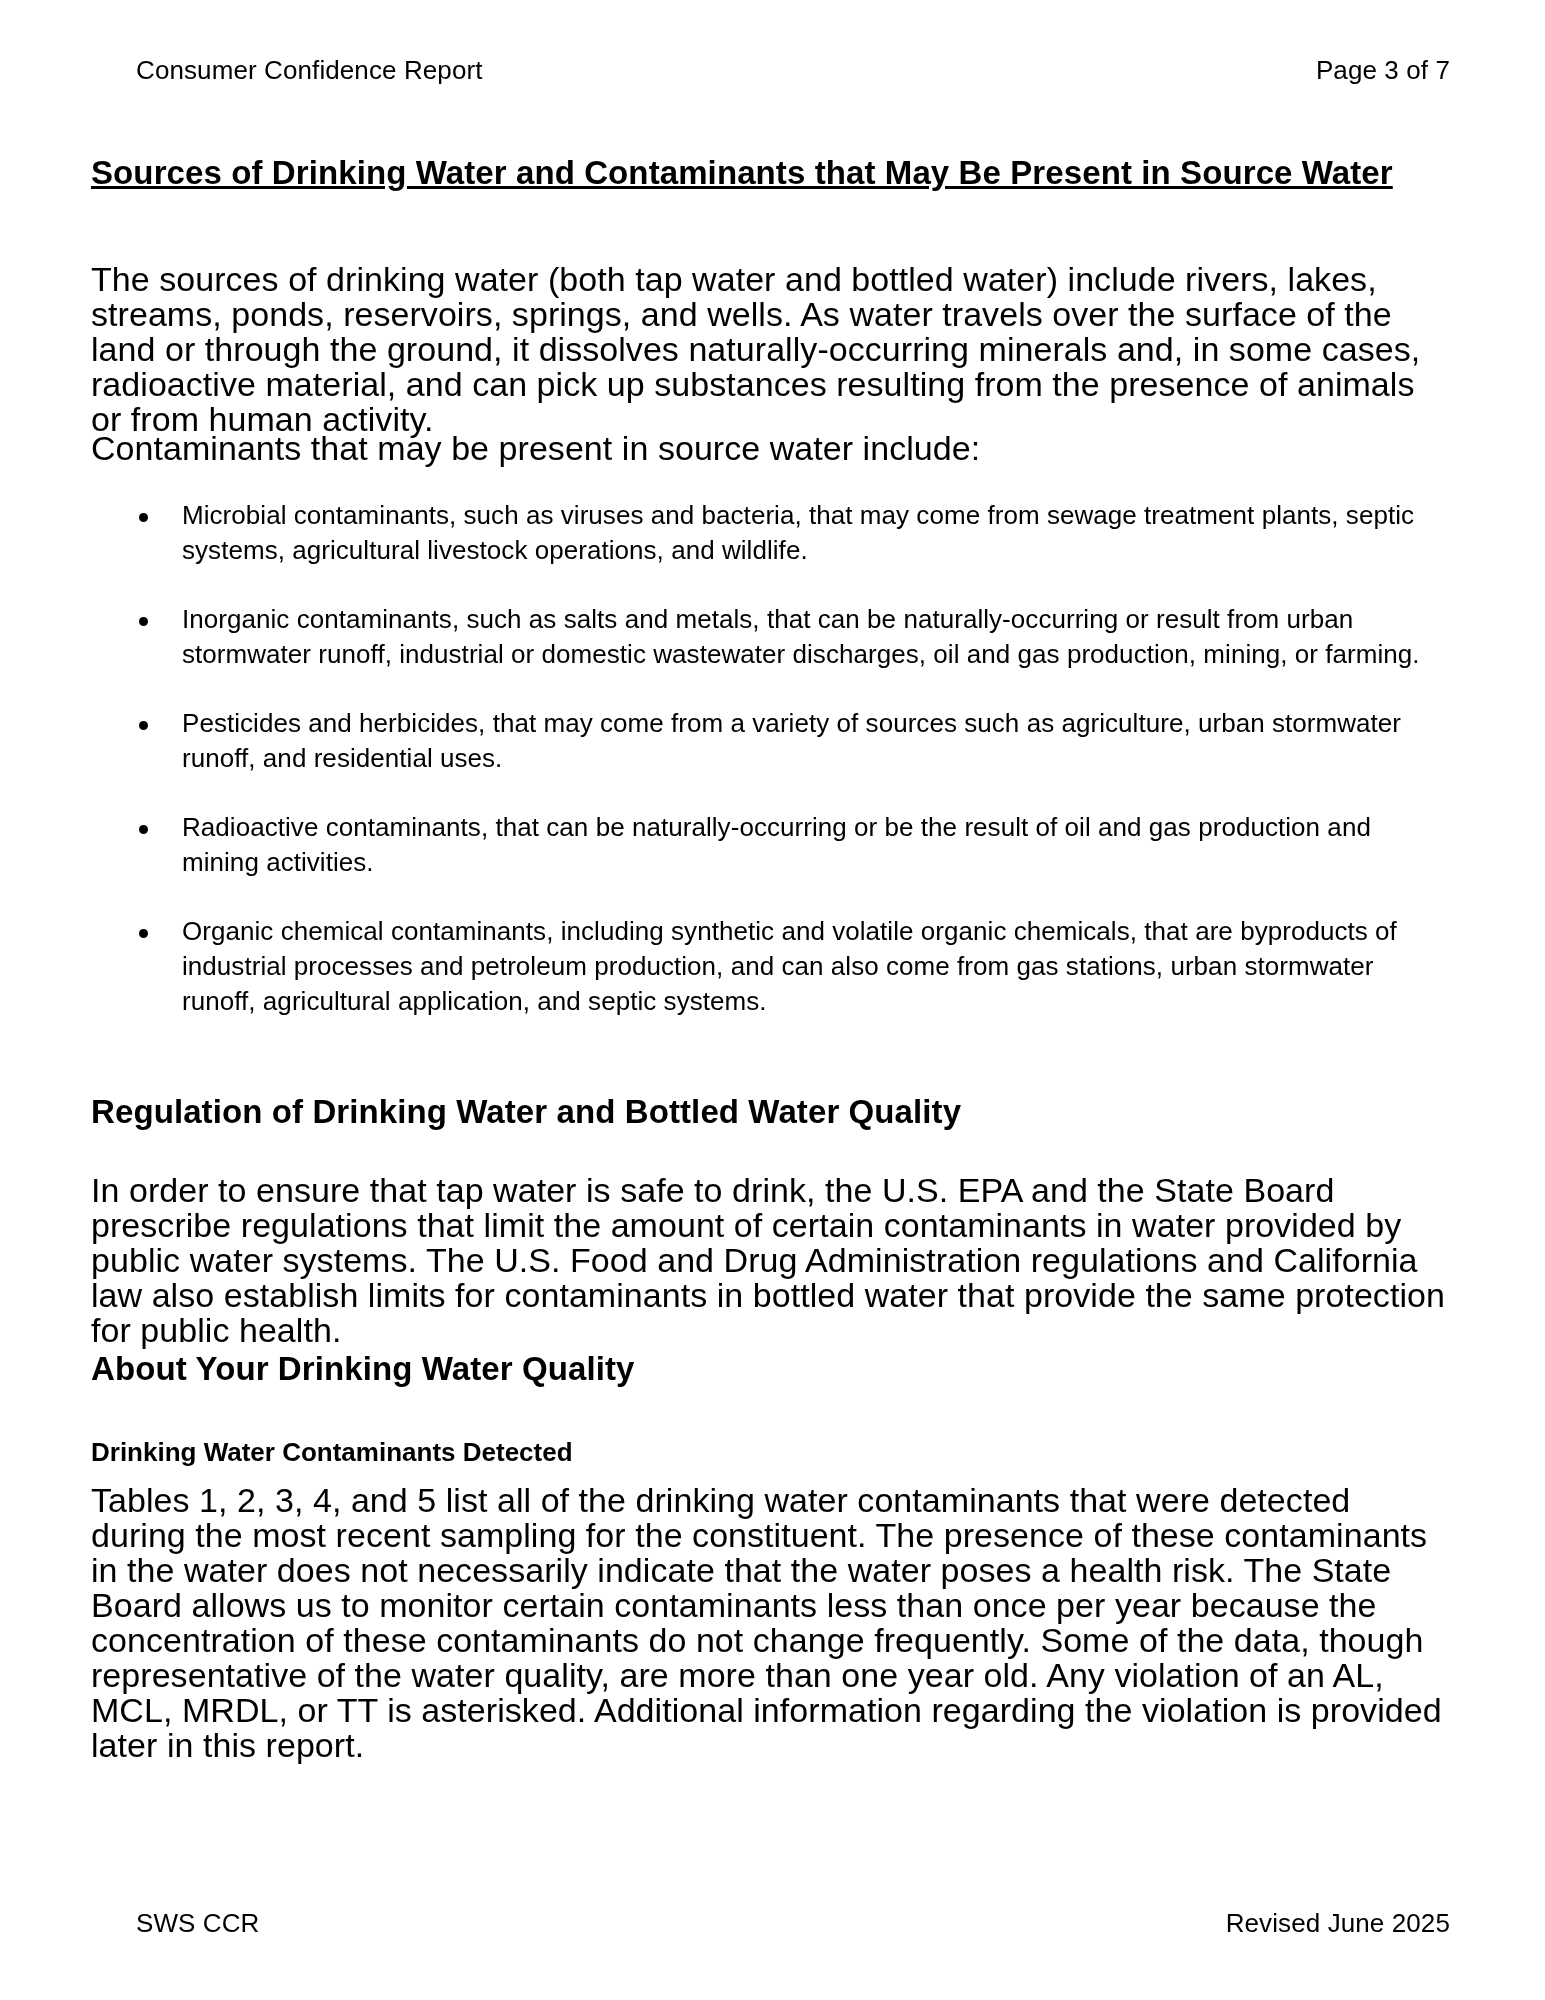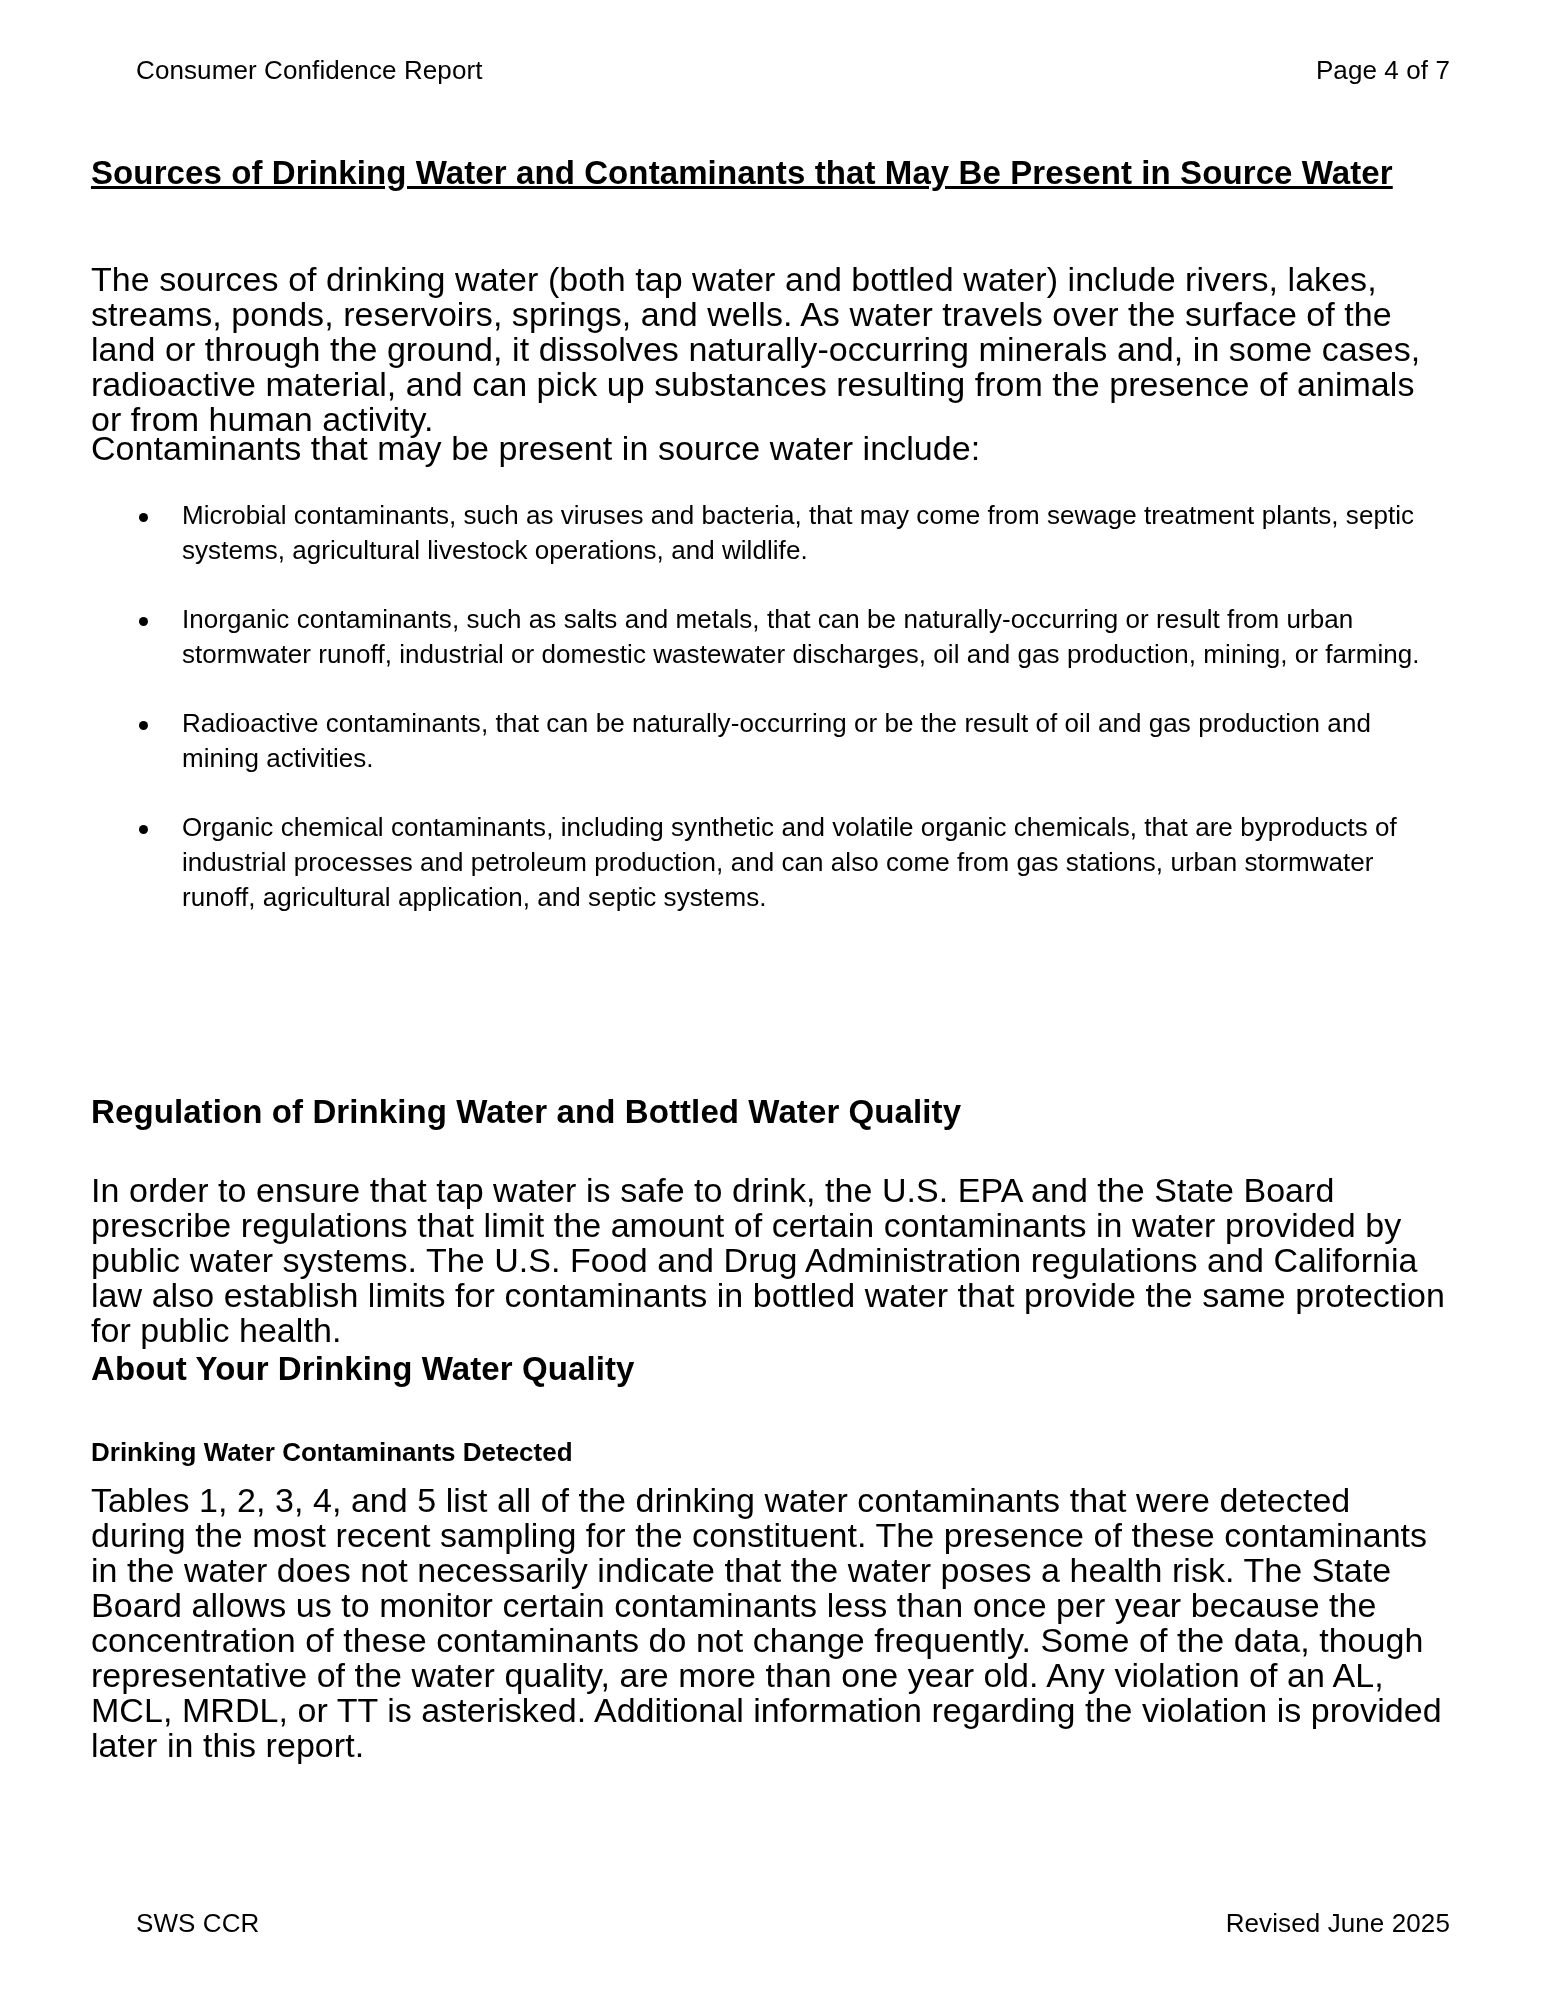--- a/index.html
+++ b/index.html
@@ -86,39 +86,43 @@
     height: 9px;
     border-radius: 50%;
     background: #000;
   }
 </style>
 </head>
 <body>
 
 <div class="page-header">
   <span>Consumer Confidence Report</span>
-  <span>Page 4 of 7</span>
+  <span>Page 3 of 7</span>
 </div>
 
 <div class="content">
 
   <h2 class="section-heading" style="top:152px;text-decoration:underline;">Sources of Drinking Water and Contaminants that May Be Present in Source Water</h2>
 
   <p class="body-text" style="top:262px;">The sources of drinking water (both tap water and bottled water) include rivers, lakes, streams, ponds, reservoirs, springs, and wells.  As water travels over the surface of the land or through the ground, it dissolves naturally-occurring minerals and, in some cases, radioactive material, and can pick up substances resulting from the presence of animals or from human activity.</p>
 
   <p class="body-text" style="top:431px;">Contaminants that may be present in source water include:</p>
 
   <ul class="bullets" style="top:498px;">
     <li>
       <span class="bullet-dot"></span>
       <span>Microbial contaminants, such as viruses and bacteria, that may come from sewage treatment plants, septic systems, agricultural livestock operations, and wildlife.</span>
     </li>
     <li>
       <span class="bullet-dot"></span>
       <span>Inorganic contaminants, such as salts and metals, that can be naturally-occurring or result from urban stormwater runoff, industrial or domestic wastewater discharges, oil and gas production, mining, or farming.</span>
+    </li>
+    <li>
+      <span class="bullet-dot"></span>
+      <span>Pesticides and herbicides, that may come from a variety of sources such as agriculture, urban stormwater runoff, and residential uses.</span>
     </li>
     <li>
       <span class="bullet-dot"></span>
       <span>Radioactive contaminants, that can be naturally-occurring or be the result of oil and gas production and mining activities.</span>
     </li>
     <li>
       <span class="bullet-dot"></span>
       <span>Organic chemical contaminants, including synthetic and volatile organic chemicals, that are byproducts of industrial processes and petroleum production, and can also come from gas stations, urban stormwater runoff, agricultural application, and septic systems.</span>
     </li>
   </ul>

